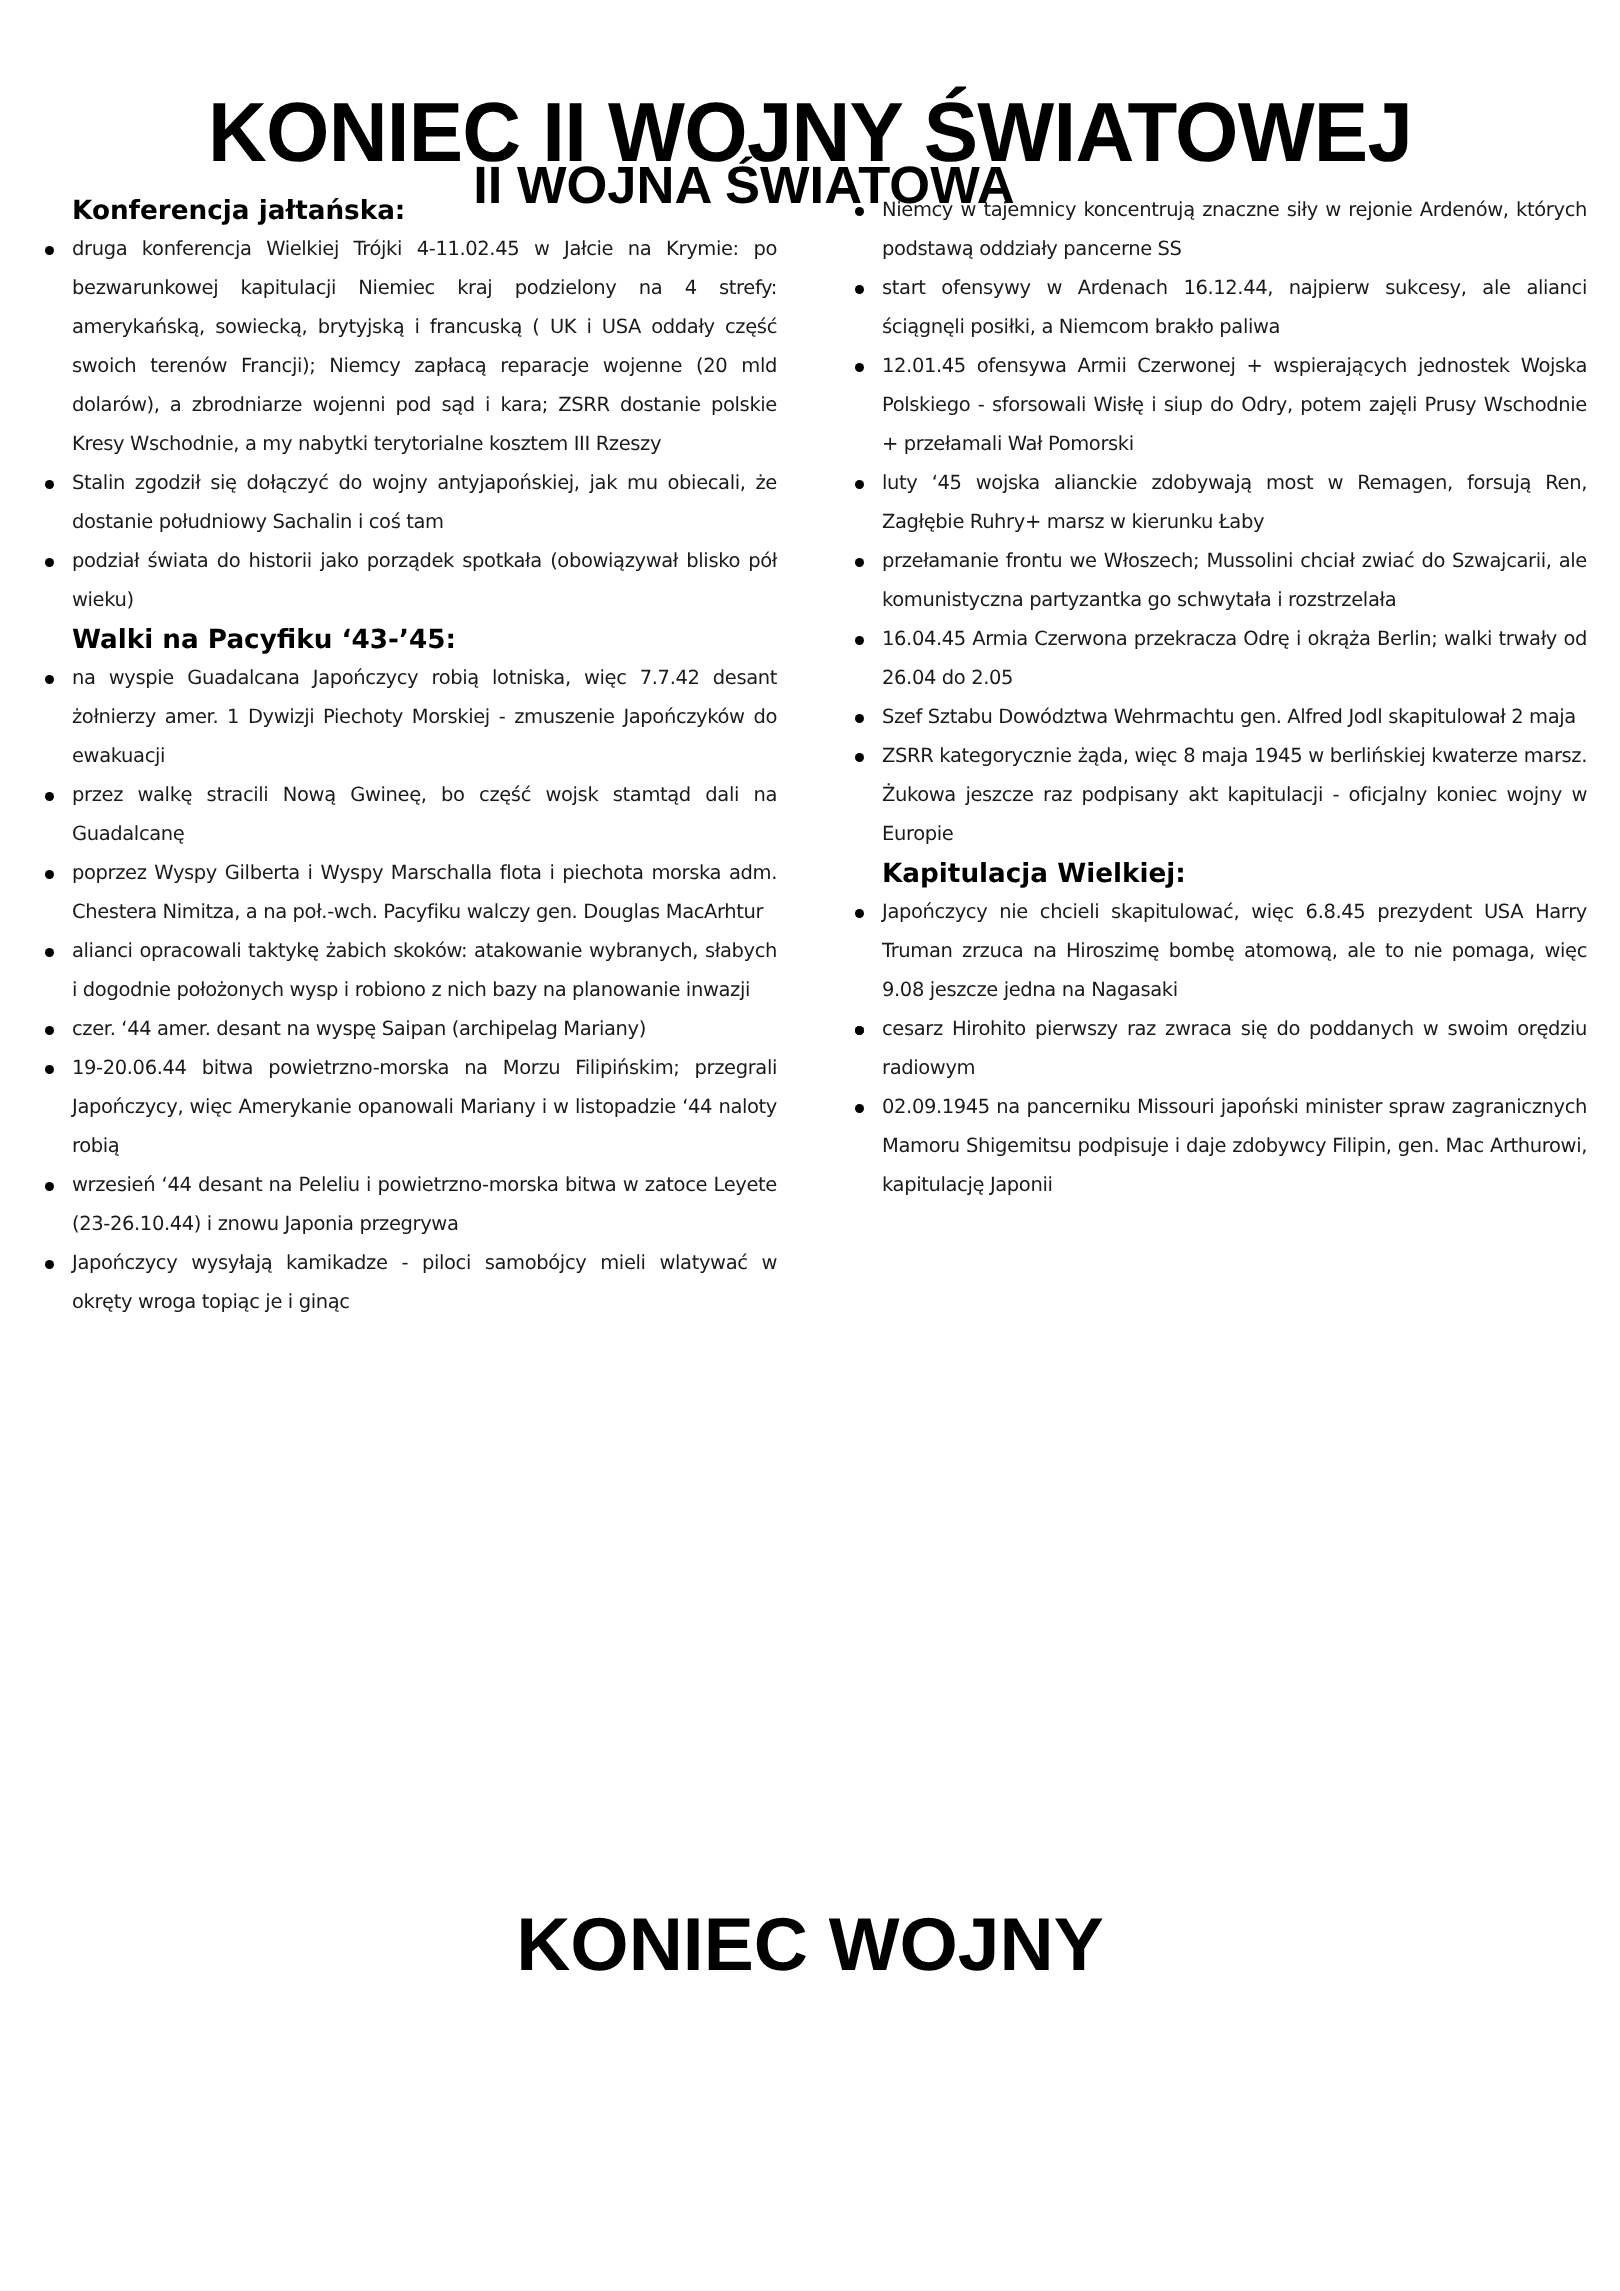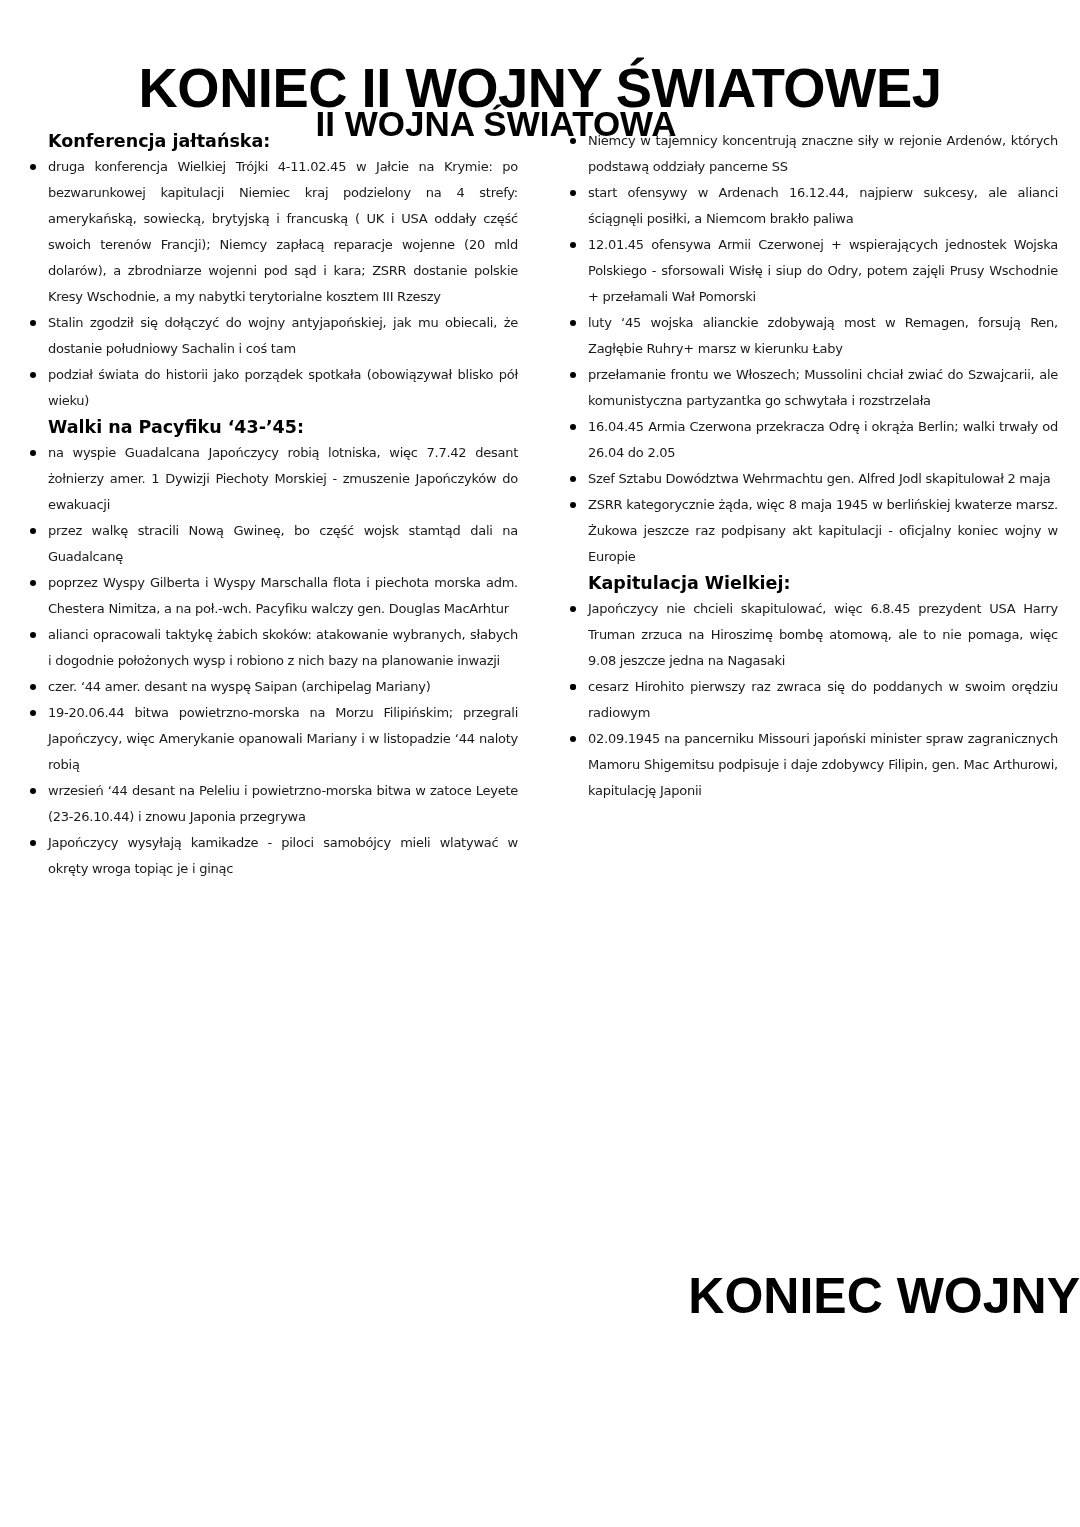--- a/index.html
+++ b/index.html
@@ -27,21 +27,21 @@
   ul.bullets { list-style: none; margin: 0; padding: 0; }
   ul.bullets li {
     position: relative; padding-left: 20px; font-size: 13px; line-height: 26px;
     text-align: justify; letter-spacing: -0.25px;
   }
   ul.bullets li .dot {
     position: absolute; left: 2px; top: 10px; width: 6px; height: 6px;
     border-radius: 50%; background: #000;
   }
   .end-title {
-    position: absolute; left: 0; top: 1266px; width: 1080px; text-align: right;
+    position: absolute; left: 0; top: 1266px; width: 1080px; text-align: center;
     font-family: "Liberation Sans", sans-serif; font-weight: bold; font-size: 50px;
     line-height: 60px; color: #000;
   }
 </style>
 </head>
 <body>
 
 <h1 class="main-title">KONIEC II WOJNY ŚWIATOWEJ</h1>
 <h2 class="sub-title">II WOJNA ŚWIATOWA</h2>
 

